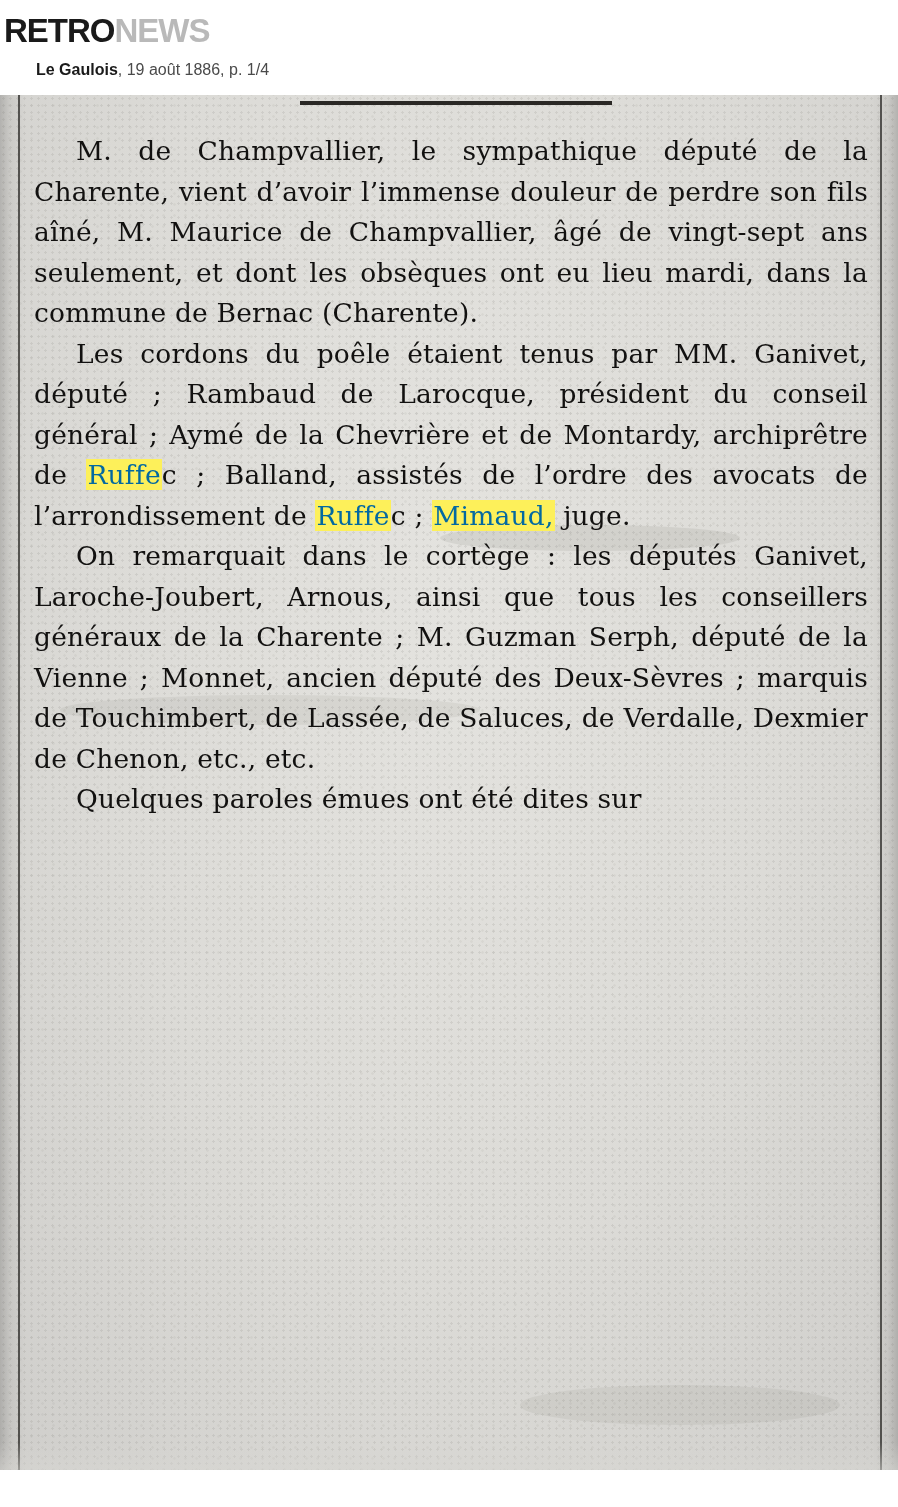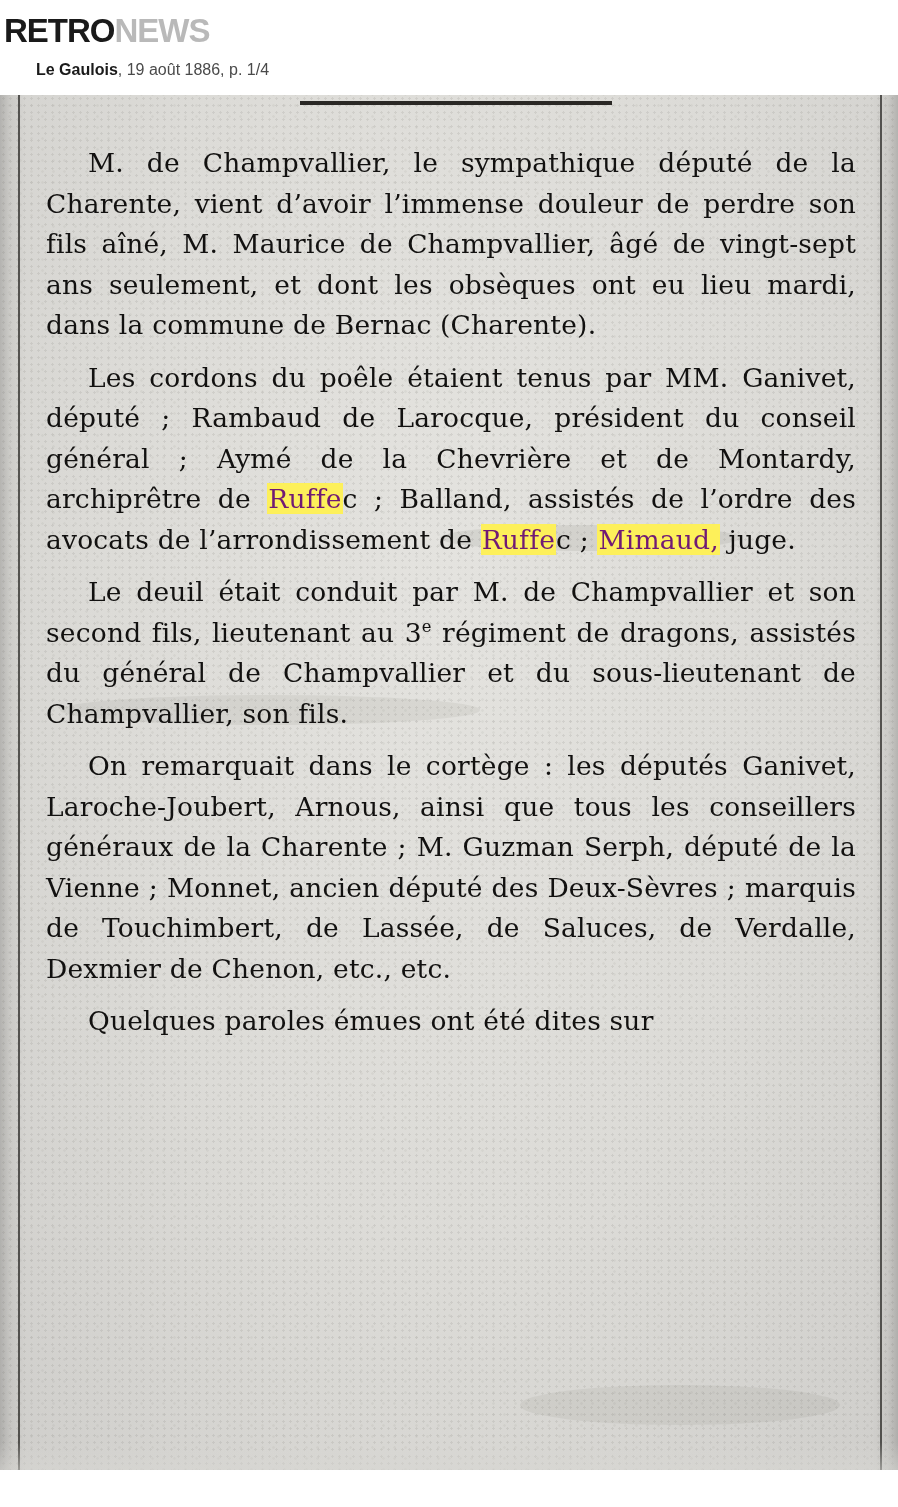--- a/index.html
+++ b/index.html
@@ -93,27 +93,27 @@
     right: 30px;
     top: 36px;
     font-family: "DejaVu Serif", "Liberation Serif", serif;
     font-size: 26.5px;
     line-height: 40.5px;
     color: #121110;
     text-align: justify;
     letter-spacing: .2px;
   }
   .article p {
-    margin: 12px;
+    margin: 0;
     text-indent: 42px;
   }
 
   mark.hl {
     background: #fdf05a;
-    color: #701a75;
+    color: #0369a1;
     padding: 0 1px;
   }
 
   sup.ord {
     font-size: .62em;
     vertical-align: super;
     line-height: 0;
   }
 
   
@@ -153,19 +153,18 @@
 
   <div class="col-rule left"></div>
   <div class="col-rule right"></div>
   <div class="top-rule"></div>
 
   <div class="article">
     <p>M. de Champvallier, le sympathique député de la Charente, vient d’avoir l’immense douleur de perdre son fils aîné, M. Maurice de Champvallier, âgé de vingt-sept ans seulement, et dont les obsèques ont eu lieu mardi, dans la commune de Bernac (Charente).</p>
 
     <p><span>Les cordons du poêle étaient tenus par MM. Ganivet, député ; Rambaud de Larocque, président du conseil général ; Aymé de la Chevrière et de Montardy, archiprêtre de </span><mark class="hl">Ruffe</mark><span>c ; Balland, assistés de l’ordre des avocats de l’arrondissement de </span><mark class="hl">Ruffe</mark><span>c ; </span><mark class="hl">Mimaud,</mark><span> juge.</span></p>
 
-    <p>Le deuil était conduit par M. de Champvallier et son second fils, lieutenant au 3<sup class="ord">e</sup> régiment de dragons, assistés du général de Champvallier et du sous-lieutenant de Champvallier, son fils.</p>
     <p>On remarquait dans le cortège : les députés Ganivet, Laroche-Joubert, Arnous, ainsi que tous les conseillers généraux de la Charente ; M. Guzman Serph, député de la Vienne ; Monnet, ancien député des Deux-Sèvres ; marquis de Touchimbert, de Lassée, de Saluces, de Verdalle, Dexmier de Chenon, etc., etc.</p>
     <p>Quelques paroles émues ont été dites sur</p>
   </div>
 
   <div class="fade-bottom"></div>
 </div>
 
 </body></html>

